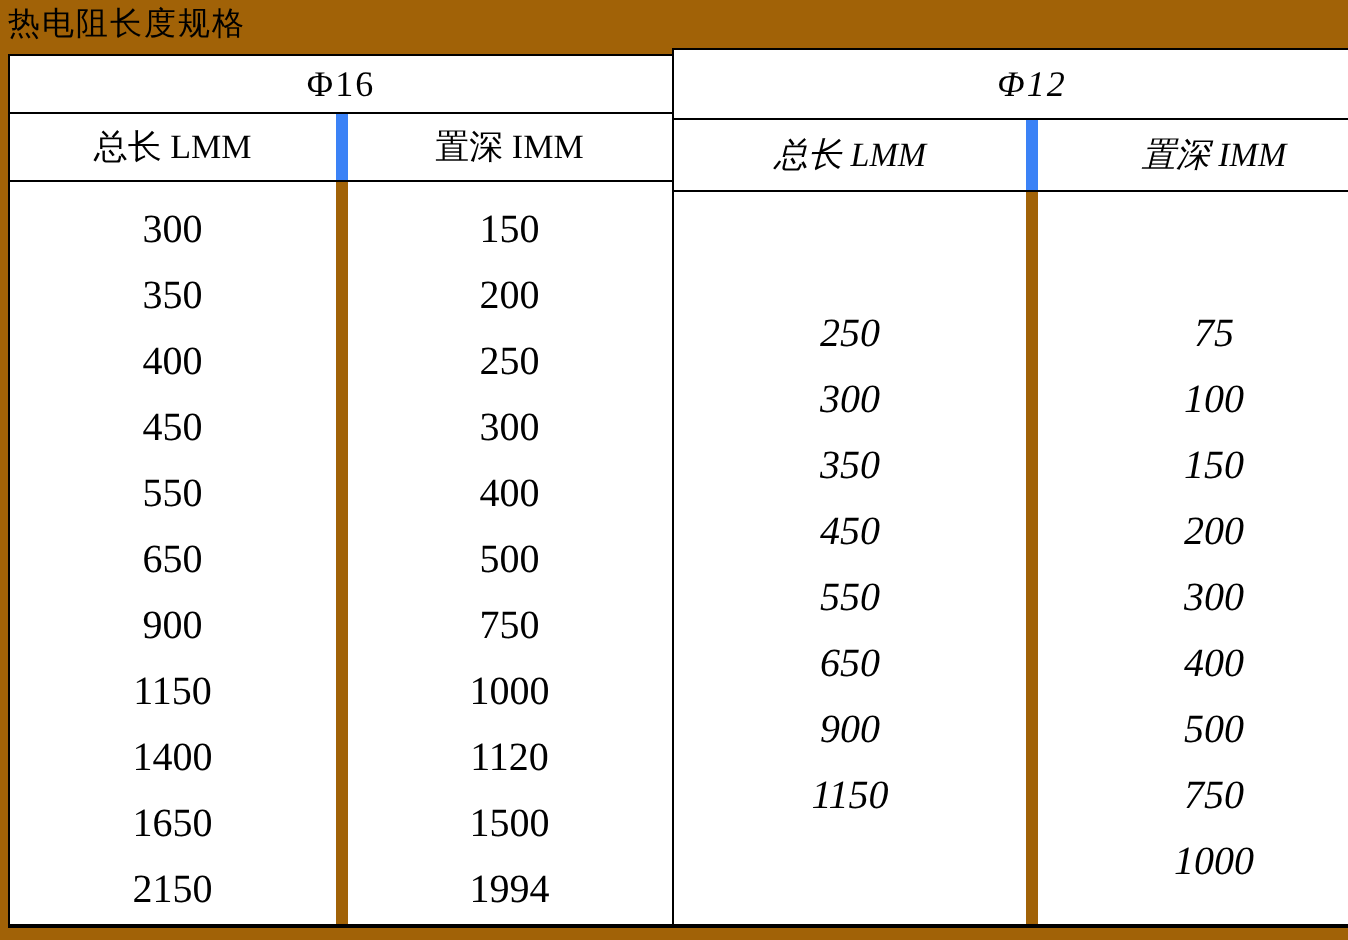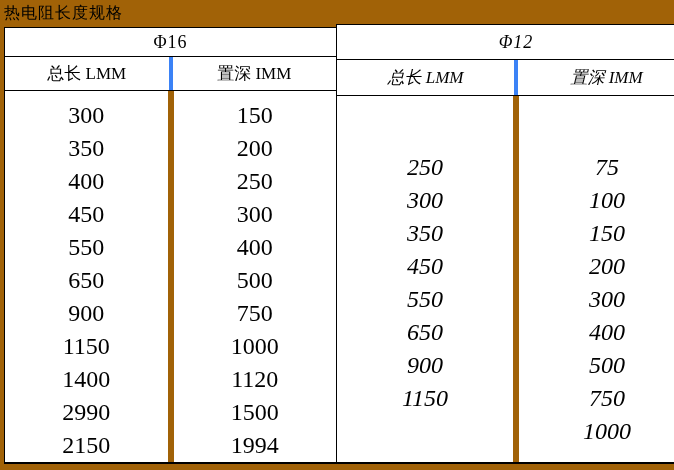--- a/index.html
+++ b/index.html
@@ -67,33 +67,33 @@
   .spec-table.right .head-row { height: 35px; }
   .head-cell {
     flex: 1 1 0;
     display: flex;
     align-items: center;
     justify-content: center;
     font-size: 17px;
     white-space: nowrap;
   }
   .head-cell + .head-cell {
-    border-left: 4px solid #3b82f6;
+    border-left: 6px solid #3b82f6;
     text-align: center;
   }
   .data-row {
     flex: 1 1 auto;
     display: flex;
     min-height: 0;
   }
   .data-col {
     flex: 1 1 0;
     box-sizing: border-box;
     text-align: center;
-    font-size: 24px;
+    font-size: 20px;
     overflow: hidden;
   }
   .data-col + .data-col {
     border-left: 6px solid #a16207;
   }
   .spec-table.left .data-col { padding-top: 8px; }
   .spec-table.right .data-col { padding-top: 55px; }
   .val-line {
     line-height: 33px;
     height: 33px;
@@ -116,21 +116,21 @@
       <div class="data-col" data-col="0">
           <div class="val-line">300</div>
           <div class="val-line">350</div>
           <div class="val-line">400</div>
           <div class="val-line">450</div>
           <div class="val-line">550</div>
           <div class="val-line">650</div>
           <div class="val-line">900</div>
           <div class="val-line">1150</div>
           <div class="val-line">1400</div>
-          <div class="val-line">2990</div>
+          <div class="val-line">1650</div>
           <div class="val-line">2150</div>
         </div>
       <div class="data-col" data-col="1">
           <div class="val-line">150</div>
           <div class="val-line">200</div>
           <div class="val-line">250</div>
           <div class="val-line">300</div>
           <div class="val-line">400</div>
           <div class="val-line">500</div>
           <div class="val-line">750</div>

